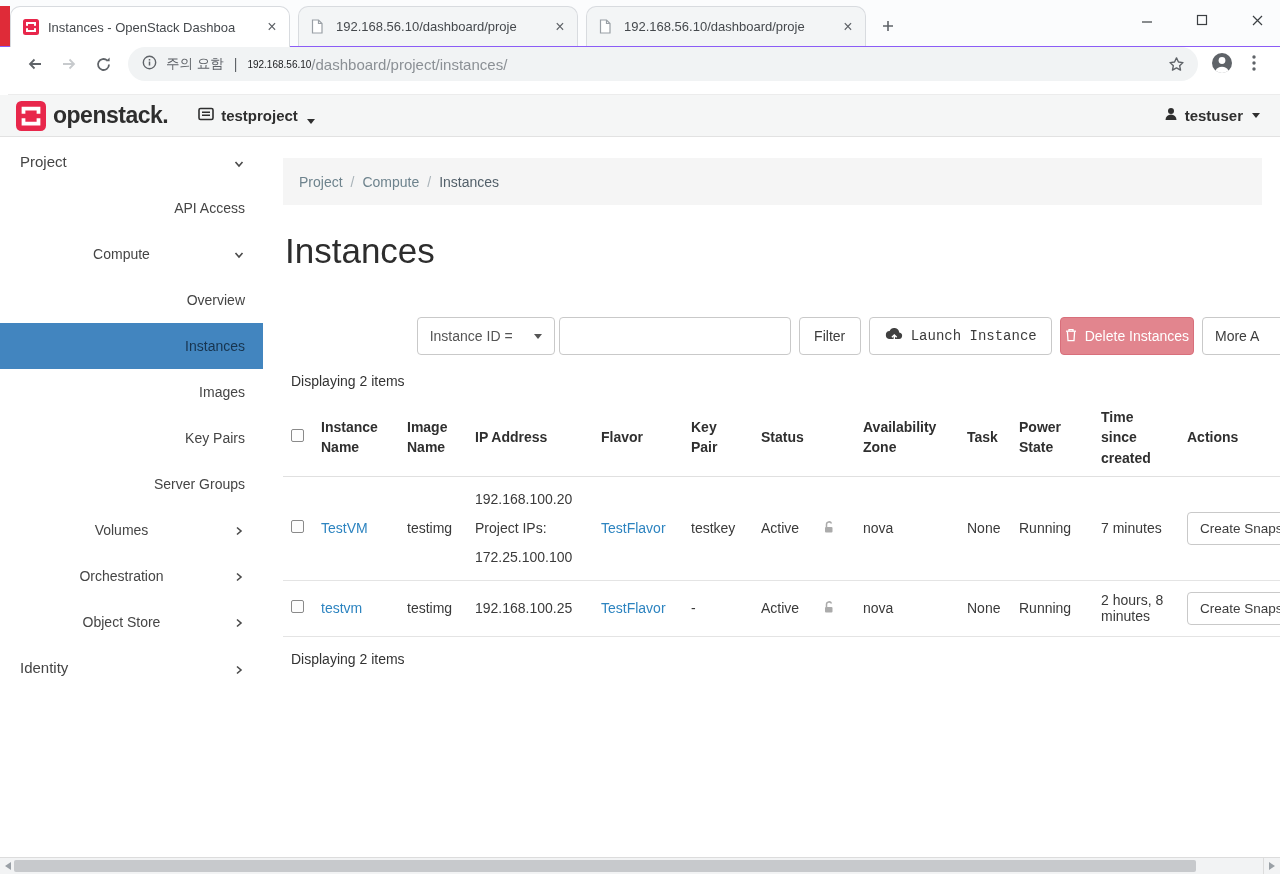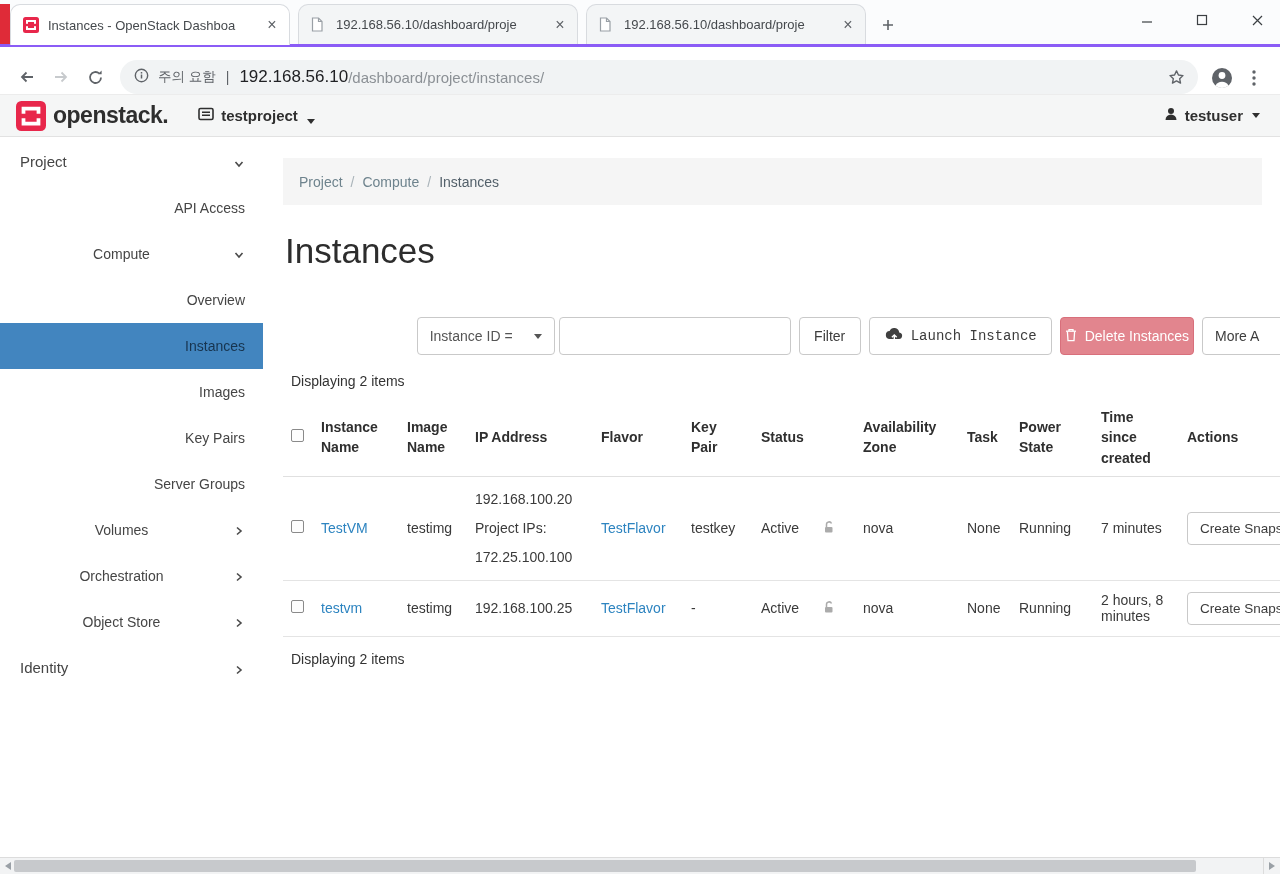--- a/index.html
+++ b/index.html
@@ -1,38 +1,38 @@
 <!DOCTYPE html>
 <html><head>
 <meta charset="utf-8">
 <style>
   * { margin:0; padding:0; box-sizing:border-box; }
   html,body { width:1280px; height:874px; overflow:hidden;
     font-family:"Liberation Sans", sans-serif; background:#fff; color:#333; }
   .screen { width:1280px; height:874px; display:flex; flex-direction:column; overflow:hidden; position:relative; }
 
   
-  .tabstrip { height:47px; background:#fbfcfd; border-bottom:3px solid #8b5cf6; display:flex; align-items:flex-end; padding-left:10px; position:relative; flex:none; }
+  .tabstrip { height:47px; background:#fbfcfd; border-bottom:1px solid #8b5cf6; display:flex; align-items:flex-end; padding-left:10px; position:relative; flex:none; }
   .red-edge { position:absolute; left:0; bottom:0; width:10px; height:40px; background:#df2b38; }
   .tab { width:280px; height:40px; display:flex; align-items:center; padding:0 8px 0 12px; border:1px solid #d8dbdf; border-bottom:none; border-radius:10px 10px 0 0; background:#f3f5f6; margin-right:8px; position:relative; }
   .tab.active { background:#fff; height:41px; margin-bottom:-1px; z-index:2; }
   .favicon { width:16px; height:16px; margin-right:9px; flex:none; display:flex; align-items:center; }
   .tab-title { flex:1; font-size:13px; color:#45494d; white-space:nowrap; overflow:hidden; }
   .tab-close { flex:none; width:18px; height:18px; display:flex; align-items:center; justify-content:center; font-size:16px; color:#5f6368; margin-left:4px; }
   .newtab { width:28px; height:28px; display:flex; align-items:center; justify-content:center; align-self:center; margin-top:6px; }
   .wincontrols { margin-left:auto; display:flex; gap:41px; padding-right:16px; align-self:flex-start; margin-top:13px; }
   .winbtn { width:14px; height:14px; display:flex; align-items:center; justify-content:center; }
 
   
-  .navbar { height:48px; background:#fff; display:flex; align-items:flex-end; padding:0 10px; border-bottom:1px solid #ececec; flex:none; }
+  .navbar { height:48px; background:#fff; display:flex; align-items:flex-start; padding:0 10px; border-bottom:1px solid #ececec; flex:none;margin-left:8px; }
   .nav-icon { width:34px; height:34px; display:flex; align-items:center; justify-content:center; flex:none; }
   .omnibox { flex:1; height:34px; background:#f1f3f4; border-radius:17px; display:flex; align-items:center; padding:0 8px 0 14px; margin:0 8px; min-width:0; }
   .sec-text { font-size:13.5px; color:#5f6368; margin-left:9px; white-space:nowrap; }
   .pipe { font-size:14px; color:#5f6368; margin:0 10px; }
-  .url-host { font-size:17px; color:#202124; white-space:nowrap; }
+  .url-host { font-size:10px; color:#202124; white-space:nowrap; }
   .url-path { font-size:15px; color:#8b9095; white-space:nowrap; }
   .omni-star { margin-left:auto; width:28px; height:28px; display:flex; align-items:center; justify-content:center; }
   .avatar-btn, .menu-btn { width:32px; height:32px; display:flex; align-items:center; justify-content:center; flex:none; }
 
   
   .os-header { height:42px; background:#f5f6f6; border-bottom:1px solid #e2e2e2; display:flex; align-items:center; padding:0 16px; flex:none; }
   .os-logo { display:flex; align-items:center; }
   .os-wordmark { font-size:23px; font-weight:bold; color:#2e2e2e; letter-spacing:-0.5px; margin-left:7px; }
   .proj-select { display:flex; align-items:flex-end; gap:7px; margin-left:30px; font-size:15px; font-weight:bold; color:#2f2f2f; }
   .user-menu { margin-left:auto; display:flex; align-items:center; gap:7px; font-size:15px; font-weight:bold; color:#2f2f2f; padding-right:4px; }

